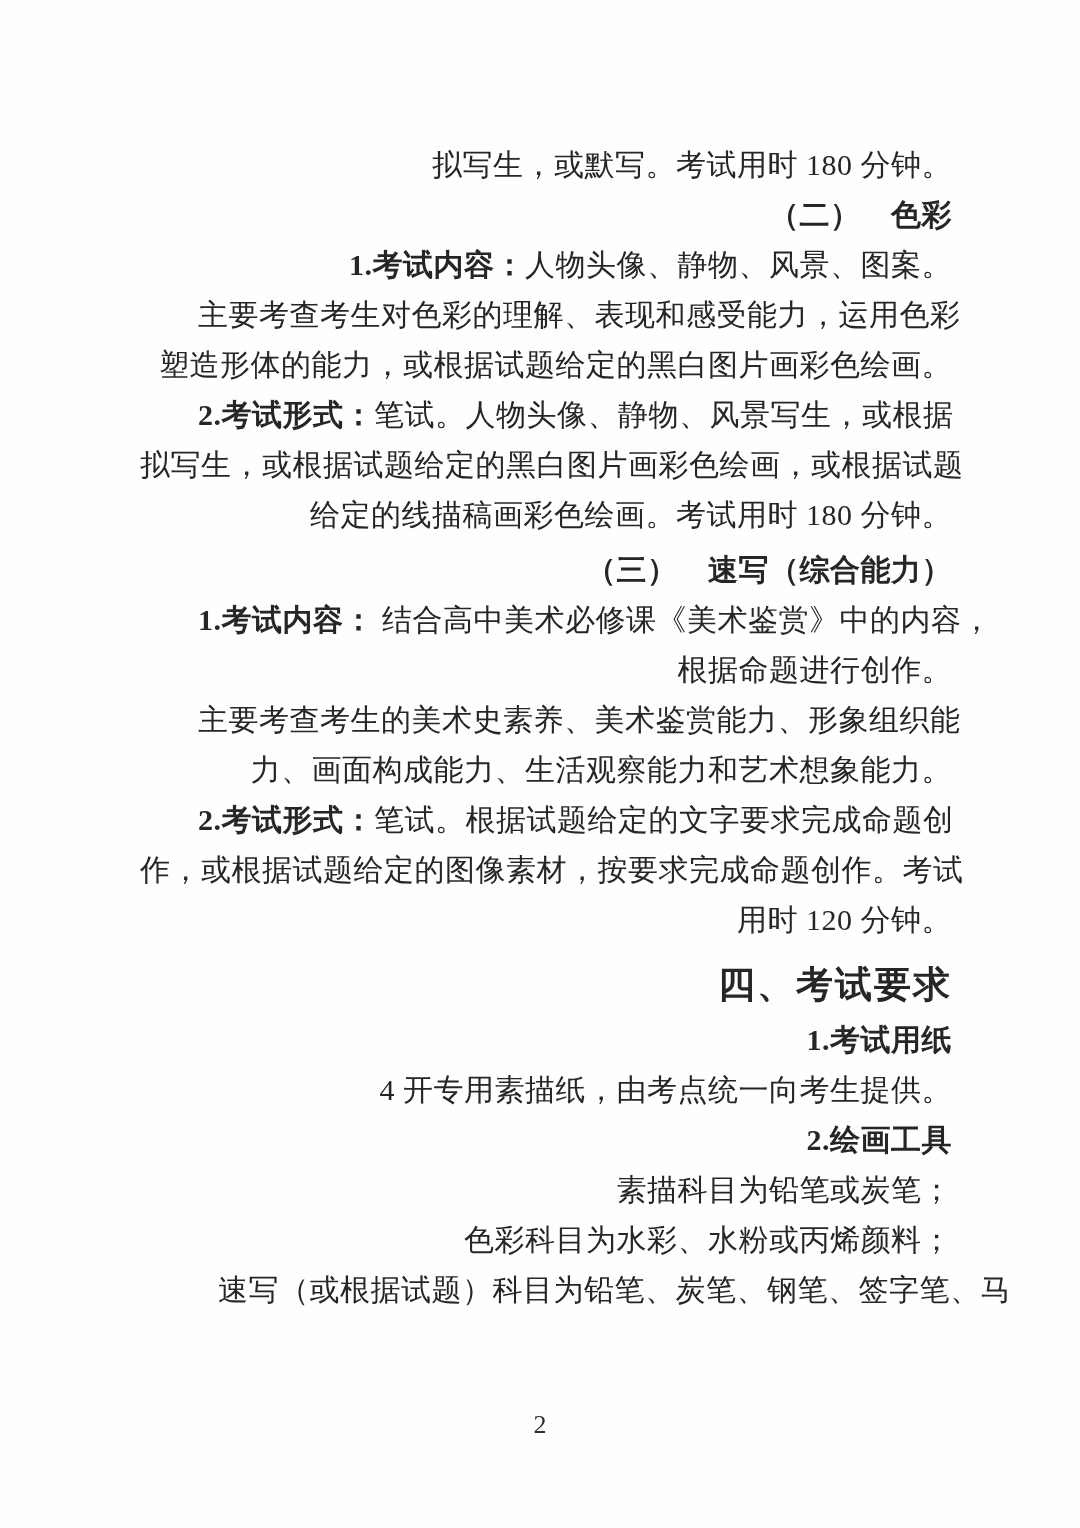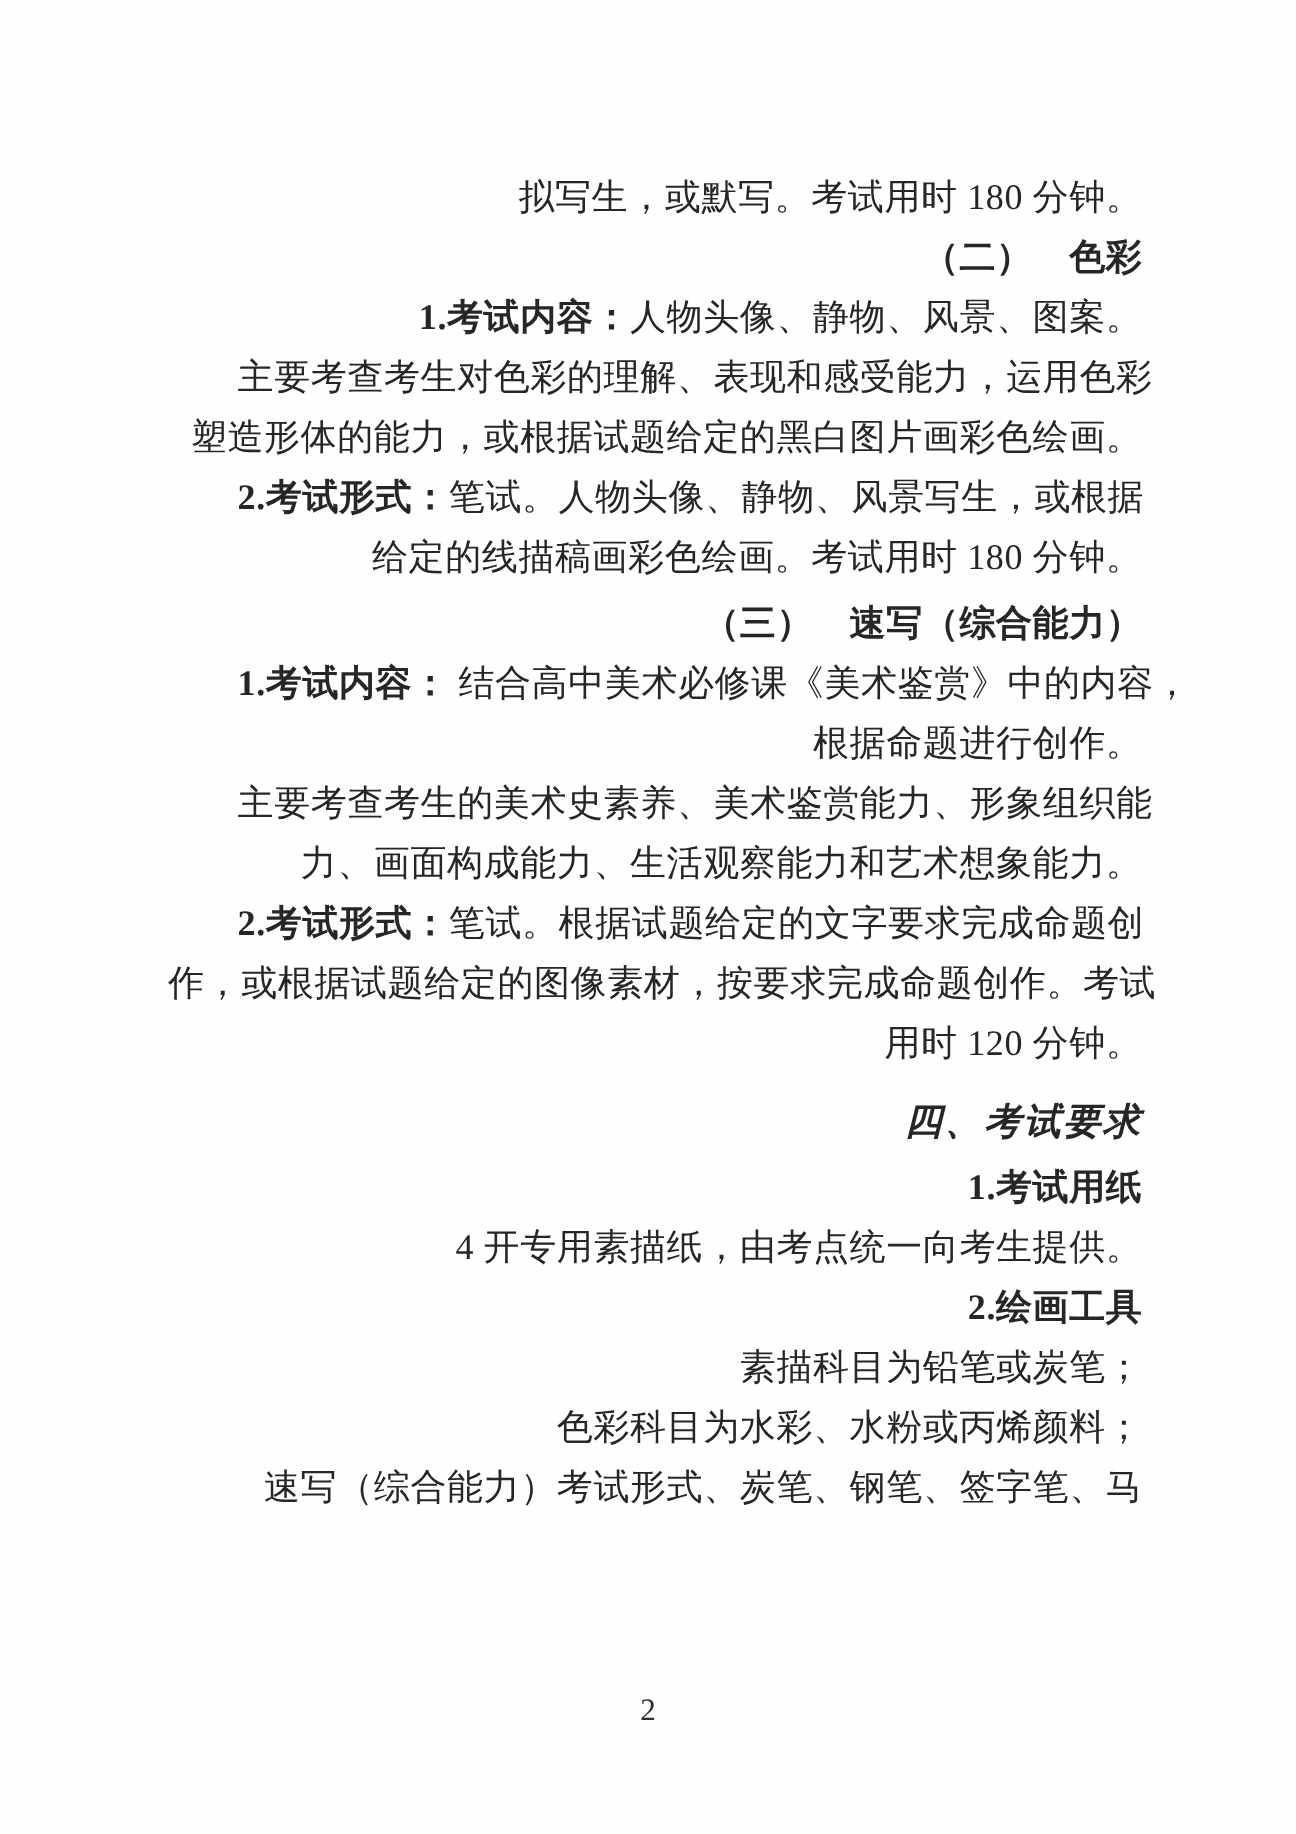--- a/index.html
+++ b/index.html
@@ -31,22 +31,21 @@
     white-space: nowrap;
     text-align: right;
   }
   .indent  { padding-left: 58px; }   
   .indent2 { padding-left: 78px; font-family: Liberation Serif, serif; }   
   .seg-bold { font-weight: bold; }
   .heiti {
     font-family: "Liberation Sans", "DejaVu Sans", sans-serif;
     font-weight: bold;
     letter-spacing: 2px;
-    font-size: 31px;
-    font-style: italic;
+    font-size: 37px;
   }
   .page-number {
     position: absolute;
     top: 1400px;
     left: 0;
     width: 100%;
     height: 50px;
     line-height: 50px;
     text-align: center;
     font-size: 26px;
@@ -57,31 +56,32 @@
 <body>
 
 <div class="page">
   <div class="content" id="doc-content">
       <div class="line"><span class="">拟写生，或默写。考试用时 180 分钟。</span></div>
       <div class="line indent"><span class="seg-bold">（二）　色彩</span></div>
       <div class="line indent"><span class="seg-bold">1.考试内容：</span><span class="">人物头像、静物、风景、图案。</span></div>
       <div class="line indent"><span class="">主要考查考生对色彩的理解、表现和感受能力，运用色彩</span></div>
       <div class="line"><span class="">塑造形体的能力，或根据试题给定的黑白图片画彩色绘画。</span></div>
       <div class="line indent"><span class="seg-bold">2.考试形式：</span><span class="">笔试。人物头像、静物、风景写生，或根据</span></div>
+      <div class="line"><span class="">拟写生，或根据试题给定的黑白图片画彩色绘画，或根据试题</span></div>
       <div class="line"><span class="">给定的线描稿画彩色绘画。考试用时 180 分钟。</span></div>
       <div class="line indent" style="margin-top: 5px;"><span class="seg-bold">（三）　速写（综合能力）</span></div>
       <div class="line indent"><span class="seg-bold">1.考试内容：</span><span class=""> 结合高中美术必修课《美术鉴赏》中的内容，</span></div>
       <div class="line"><span class="">根据命题进行创作。</span></div>
       <div class="line indent"><span class="">主要考查考生的美术史素养、美术鉴赏能力、形象组织能</span></div>
       <div class="line"><span class="">力、画面构成能力、生活观察能力和艺术想象能力。</span></div>
       <div class="line indent"><span class="seg-bold">2.考试形式：</span><span class="">笔试。根据试题给定的文字要求完成命题创</span></div>
       <div class="line"><span class="">作，或根据试题给定的图像素材，按要求完成命题创作。考试</span></div>
       <div class="line"><span class="">用时 120 分钟。</span></div>
       <div class="line indent heiti" style="margin-top: 15px;"><span class="seg-bold">四、考试要求</span></div>
       <div class="line indent" style="margin-top: 5px;"><span class="seg-bold">1.考试用纸</span></div>
       <div class="line indent2"><span class="">4 开专用素描纸，由考点统一向考生提供。</span></div>
       <div class="line indent"><span class="seg-bold">2.绘画工具</span></div>
       <div class="line indent2"><span class="">素描科目为铅笔或炭笔；</span></div>
       <div class="line indent2"><span class="">色彩科目为水彩、水粉或丙烯颜料；</span></div>
-      <div class="line indent2"><span class="">速写（综合能力）考试形式、炭笔、钢笔、签字笔、马</span></div>
+      <div class="line indent2"><span class="">速写（或根据试题）科目为铅笔、炭笔、钢笔、签字笔、马</span></div>
     </div>
   <div class="page-number">2</div>
 </div>
 
 </body></html>

